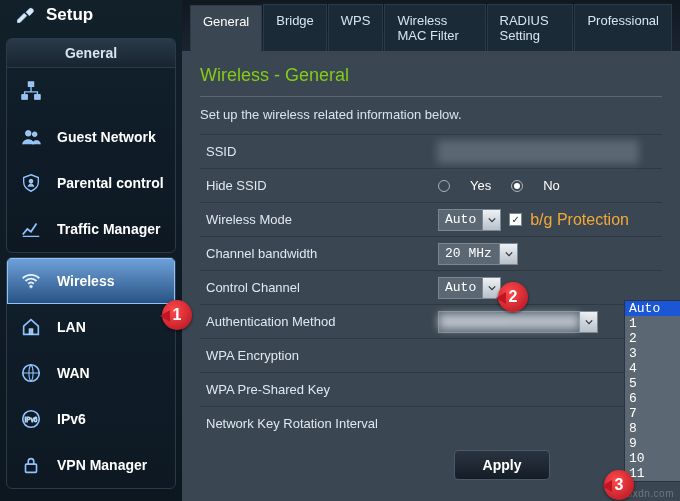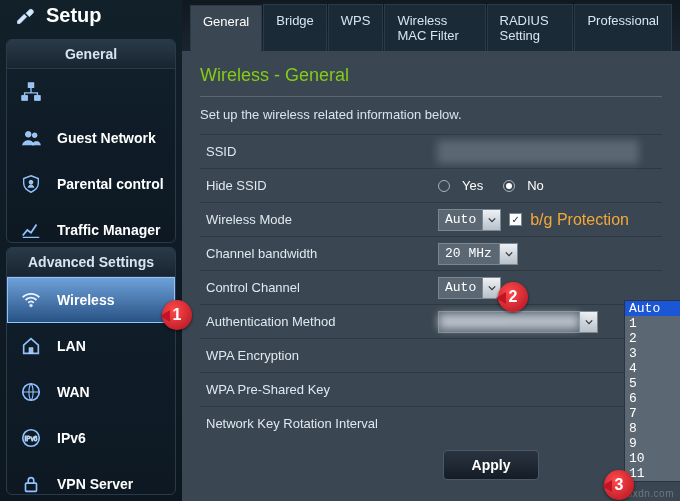--- a/index.html
+++ b/index.html
@@ -3,21 +3,21 @@
 <meta charset="utf-8">
 <style>
   * { box-sizing: border-box; margin: 0; padding: 0; }
   html, body { width: 680px; height: 501px; overflow: hidden; font-family: Arial, sans-serif; background: #1a2530; }
   body { display: flex; color: #e0e8f0; font-size: 13px; }
 
   
   .sidebar { width: 182px; background: linear-gradient(#12202a,#0d1720); padding: 0 6px 6px 6px; flex-shrink: 0; display:flex; flex-direction:column; gap:4px; height:100%; overflow:hidden;}
   .side-setup { display:flex; align-items:center; gap:10px; padding:4px 8px 8px 8px; }
   .side-setup .icon { width:22px; height:22px; display:flex; align-items:center; justify-content:center; }
-  .side-setup span { font-size:20px; font-weight:bold; color:#fff; }
+  .side-setup span { font-size:17px; font-weight:bold; color:#fff; }
   .side-section {
     border:1px solid #2a3a48; border-radius:6px; background:linear-gradient(#11202c,#0d1822);
     overflow:hidden;
   }
   .side-head { text-align:center; padding:6px 0; font-weight:bold; color:#d8e4f0; background:linear-gradient(#2a3a48,#182430); border-bottom:1px solid #2a3a48; font-size:14px;}
   .side-item { display:flex; align-items:center; gap:12px; padding:10px 10px; cursor:pointer; }
   .side-item .icon { width:28px; height:26px; display:flex; align-items:center; justify-content:center; flex-shrink:0; }
   .side-item .lbl { font-weight:bold; color:#fff; font-size:14px; }
   .side-item.selected { background:linear-gradient(#6fa2da,#275183); box-shadow:inset 0 0 0 1px #8fc2ff; }
   .side-item.selected .lbl { color:#fff; }
@@ -29,31 +29,31 @@
   .tab.active { background:#3a4651; color:#fff; position:relative; top:1px; }
   .panel { padding:14px 18px; }
   h2 { color:#84cc16; font-size:18px; font-weight:normal; border-bottom:1px solid #5a6670; padding-bottom:10px; margin-bottom:10px; }
   .desc { color:#d8e4f0; font-size:13px; margin-bottom:12px; }
   .form-row { display:flex; align-items:center; min-height:34px; border-top:1px solid #2e3840; padding:2px 0 2px 6px;}
   .form-row .label { width:232px; color:#e0e8f0; }
   .form-row .control { flex:1; display:flex; align-items:center; gap:8px; color:#fff; }
   input[type=text] { background:#5b6874; border:1px solid #7a8894; height:22px; padding:0 4px; color:#fff; font-size:13px; }
   .wide-input { width:200px; }
   .blur { filter: blur(4px); background:#b7bec7; color:#b7bec7; }
-  .radio { display:inline-flex; align-items:center; gap:12px; margin-right:12px;text-align:center; }
+  .radio { display:inline-flex; align-items:center; gap:20px; margin-right:12px;text-align:center; }
   .radio .dot { width:12px; height:12px; border:1px solid #aab4c0; border-radius:50%; display:inline-flex; align-items:center; justify-content:center; }
   .radio.checked .dot::after { content:''; width:6px; height:6px; background:#fff; border-radius:50%; }
   .sel { display:inline-flex; align-items:center; background:#5b6874; border:1px solid #7a8894; height:22px; }
   .sel .val { padding:0 6px; color:#fff; font-family: 'Courier New', monospace; font-size:13px; min-width:40px; }
   .sel .arrow { width:18px; height:20px; background:linear-gradient(#eef2f6,#b8c0c8); display:flex; align-items:center; justify-content:center; border-left:1px solid #7a8894;}
   .sel .arrow svg { width:8px; height:6px; }
   .check { width:13px; height:13px; background:#fff; border:1px solid #7a8894; display:inline-flex; align-items:center; justify-content:center; font-size:10px; color:#1a2530; }
   .orange { color:#f4a83a; font-size:16px; }
   .apply-row { display:flex; justify-content:center; padding:10px 0 0 0; gap:10px; position:relative;}
-  .apply-btn { background:linear-gradient(#2a3440,#141c26); color:#fff; border:1px solid #4a5a68; padding:6px 28px; font-weight:bold; font-size:14px; border-radius:4px; cursor:pointer; position:relative; left:60px;}
+  .apply-btn { background:linear-gradient(#2a3440,#141c26); color:#fff; border:1px solid #4a5a68; padding:6px 28px; font-weight:bold; font-size:14px; border-radius:4px; cursor:pointer; position:relative; left:71px;}
 
   
   .dropdown { position:absolute; left:442px; top:300px; background:#5b6874; border:1px solid #2a3440; width:78px; z-index:10; font-family:'Courier New', monospace; font-size:13px; }
   .dropdown .opt { padding:0px 4px; color:#fff; line-height:15px; cursor:pointer;}
   .dropdown .opt.highlight { background:#1a56d6; }
 
   
   .marker { position:absolute; width:30px; height:30px; border-radius:50%; background:radial-gradient(circle at 40% 35%, #ff4a4a, #b01020); color:#fff; font-weight:bold; font-size:16px; display:flex; align-items:center; justify-content:center; z-index:20;
     box-shadow:0 1px 3px rgba(0,0,0,0.6);}
   .marker::before{ content:''; position:absolute; left:-8px; top:10px; border:6px solid transparent; border-right:10px solid #c01525;}
@@ -120,21 +120,20 @@
         <svg viewBox="0 0 24 24" width="26" height="22">
             <path d="M3 18l5-6 4 3 6-9" stroke="#8fc2ff" stroke-width="2" fill="none"></path>
             <path d="M3 20h18" stroke="#8fc2ff" stroke-width="1.5"></path>
           </svg>
       </span>
       <span class="lbl">Traffic Manager</span>
     </div>
   </div>
 
   <div class="side-section">
-    <div class="side-head">Advanced Settings</div>
 
     <div class="side-item selected">
       <span class="icon">
         <svg viewBox="0 0 24 24" width="26" height="22">
             <path d="M3 9c5-5 13-5 18 0M6 12c3.5-3.5 8.5-3.5 12 0M9 15c1.8-1.8 4.2-1.8 6 0" stroke="#e8f4ff" stroke-width="2" fill="none"></path>
             <circle cx="12" cy="18" r="1.5" fill="#e8f4ff"></circle>
           </svg>
       </span>
       <span class="lbl">Wireless</span>
     </div>
@@ -165,21 +164,21 @@
       </span>
       <span class="lbl">IPv6</span>
     </div>
     <div class="side-item">
       <span class="icon">
         <svg viewBox="0 0 24 24" width="26" height="22">
             <rect x="6" y="11" width="12" height="9" rx="1" fill="none" stroke="#8fc2ff" stroke-width="1.8"></rect>
             <path d="M9 11V8a3 3 0 016 0v3" fill="none" stroke="#8fc2ff" stroke-width="1.8"></path>
           </svg>
       </span>
-      <span class="lbl">VPN Server</span>
+      <span class="lbl">VPN Manager</span>
     </div>
   </div>
 </div>
 
 <div class="main">
   <div class="tabs">
     <div class="tab active">General</div>
     <div class="tab">Bridge</div>
     <div class="tab">WPS</div>
     <div class="tab">Wireless MAC Filter</div>

